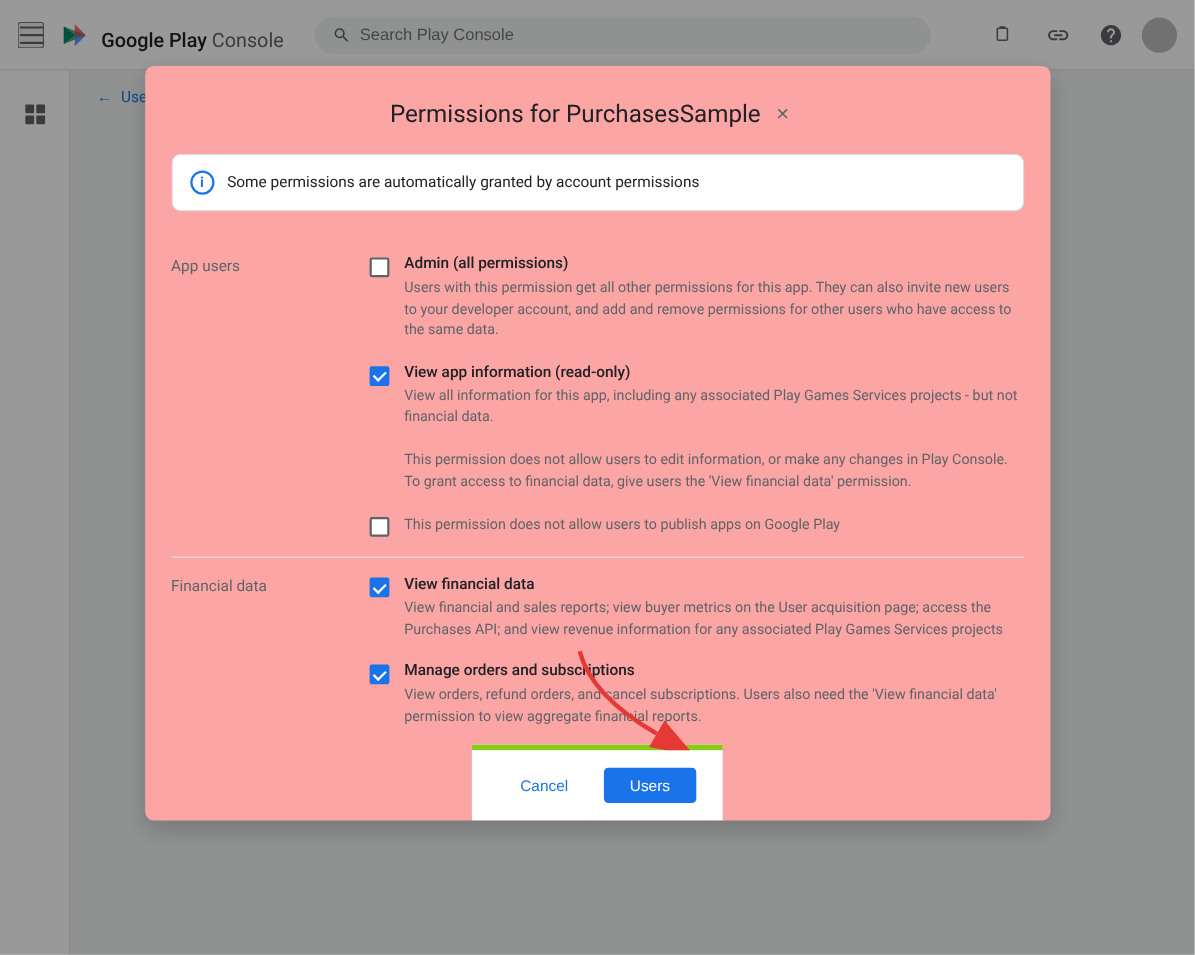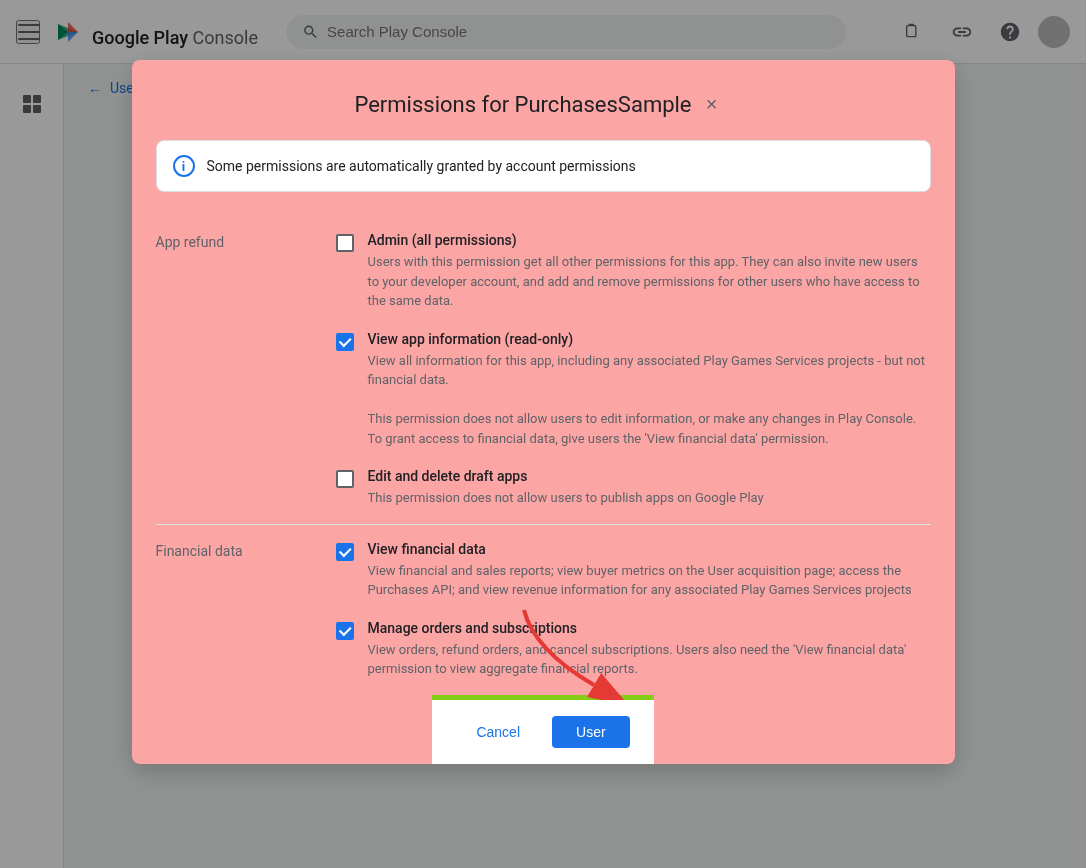--- a/index.html
+++ b/index.html
@@ -369,21 +369,21 @@
     </div>
 
     <div class="dialog-body">
 
       <div class="info-banner">
         <div class="info-icon">i</div>
         <span class="info-text">Some permissions are automatically granted by account permissions</span>
       </div>
 
       <div class="permission-section">
-        <div class="section-label">App refund</div>
+        <div class="section-label">App users</div>
         <div class="permission-items">
 
           <div class="permission-item">
             <div class="checkbox-wrap">
               <div class="checkbox"></div>
             </div>
             <div class="permission-info">
               <div class="permission-name">Admin (all permissions)</div>
               <div class="permission-desc">Users with this permission get all other permissions for this app. They can also invite new users to your developer account, and add and remove permissions for other users who have access to the same data.</div>
             </div>
@@ -397,21 +397,20 @@
               <div class="permission-name">View app information (read-only)</div>
               <div class="permission-desc">View all information for this app, including any associated Play Games Services projects - but not financial data.<br><br>This permission does not allow users to edit information, or make any changes in Play Console. To grant access to financial data, give users the 'View financial data' permission.</div>
             </div>
           </div>
 
           <div class="permission-item">
             <div class="checkbox-wrap">
               <div class="checkbox"></div>
             </div>
             <div class="permission-info">
-              <div class="permission-name">Edit and delete draft apps</div>
               <div class="permission-desc">This permission does not allow users to publish apps on Google Play</div>
             </div>
           </div>
         </div>
       </div>
 
       <div class="permission-section" style="border-bottom:none;">
         <div class="section-label">Financial data</div>
         <div class="permission-items">
 
@@ -433,21 +432,21 @@
               <div class="permission-name">Manage orders and subscriptions</div>
               <div class="permission-desc">View orders, refund orders, and cancel subscriptions. Users also need the 'View financial data' permission to view aggregate financial reports.</div>
             </div>
           </div>
         </div>
       </div>
     </div>
 
     <div class="dialog-footer">
       <button class="btn-cancel">Cancel</button>
-      <button class="btn-apply">User</button>
+      <button class="btn-apply">Users</button>
 
       <div class="red-arrow">
         <svg width="120" height="100" viewBox="0 0 120 100">
           <defs>
             <marker id="arrowhead" markerWidth="10" markerHeight="7" refX="0" refY="3.5" orient="auto">
               <polygon points="0 0, 10 3.5, 0 7" fill="#e53935"></polygon>
             </marker>
           </defs>
           <path d="M 10 10 Q 20 50 80 85" stroke="#e53935" stroke-width="4" fill="none" marker-end="url(#arrowhead)"></path>
         </svg>

